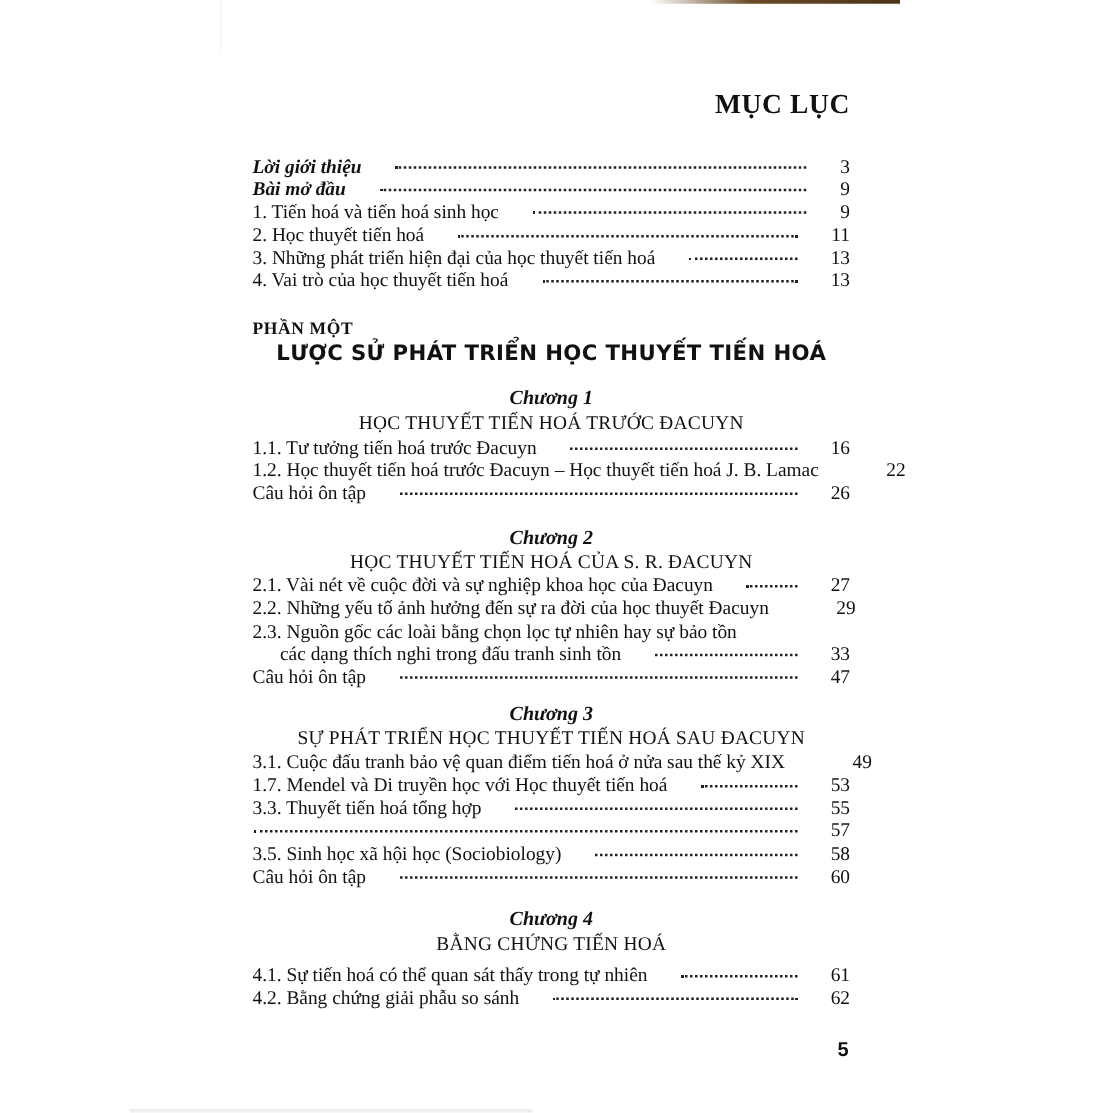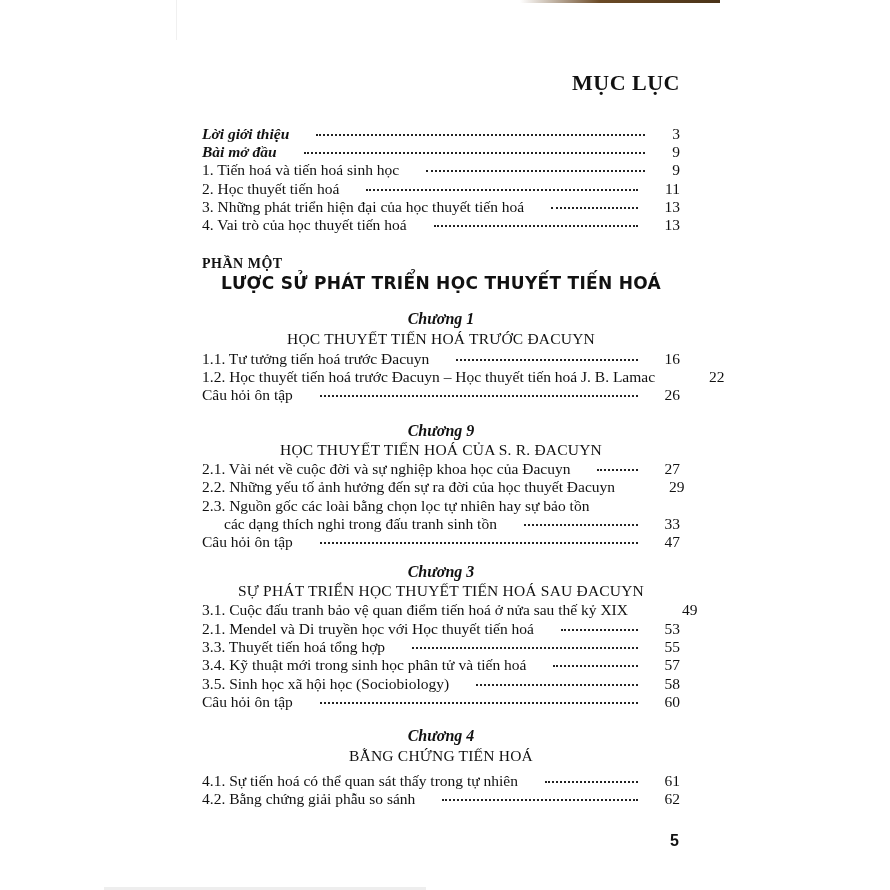--- a/index.html
+++ b/index.html
@@ -123,21 +123,21 @@
     <span class="label">1.2. Học thuyết tiến hoá trước Đacuyn – Học thuyết tiến hoá J. B. Lamac</span>
     <span class="leader"></span>
     <span class="pg">22</span>
   </div>
   <div class="row" style="top:386px">
     <span class="label">Câu hỏi ôn tập </span>
     <span class="leader"></span>
     <span class="pg">26</span>
   </div>
 
-  <div class="chapter-label" style="top:422px">Chương 9</div>
+  <div class="chapter-label" style="top:422px">Chương 2</div>
   <div class="chapter-title" style="top:441px">HỌC THUYẾT TIẾN HOÁ CỦA S. R. ĐACUYN</div>
   <div class="row" style="top:460px">
     <span class="label">2.1. Vài nét về cuộc đời và sự nghiệp khoa học của Đacuyn</span>
     <span class="leader"></span>
     <span class="pg">27</span>
   </div>
   <div class="row" style="top:478px">
     <span class="label">2.2. Những yếu tố ảnh hưởng đến sự ra đời của học thuyết Đacuyn </span>
     <span class="leader"></span>
     <span class="pg">29</span>
@@ -157,31 +157,30 @@
   </div>
 
   <div class="chapter-label" style="top:563px">Chương 3</div>
   <div class="chapter-title" style="top:582px">SỰ PHÁT TRIỂN HỌC THUYẾT TIẾN HOÁ SAU ĐACUYN</div>
   <div class="row" style="top:601px">
     <span class="label">3.1. Cuộc đấu tranh bảo vệ quan điểm tiến hoá ở nửa sau thế kỷ XIX</span>
     <span class="leader"></span>
     <span class="pg">49</span>
   </div>
   <div class="row" style="top:620px">
-    <span class="label">2.1. Mendel và Di truyền học với Học thuyết tiến hoá</span>
+    <span class="label">1.7. Mendel và Di truyền học với Học thuyết tiến hoá</span>
     <span class="leader"></span>
     <span class="pg">53</span>
   </div>
   <div class="row" style="top:638px">
     <span class="label">3.3. Thuyết tiến hoá tổng hợp</span>
     <span class="leader"></span>
     <span class="pg">55</span>
   </div>
   <div class="row" style="top:656px">
-    <span class="label">3.4. Kỹ thuật mới trong sinh học phân tử và tiến hoá </span>
     <span class="leader"></span>
     <span class="pg">57</span>
   </div>
   <div class="row" style="top:675px">
     <span class="label">3.5. Sinh học xã hội học (Sociobiology)</span>
     <span class="leader"></span>
     <span class="pg">58</span>
   </div>
   <div class="row" style="top:693px">
     <span class="label">Câu hỏi ôn tập</span>

